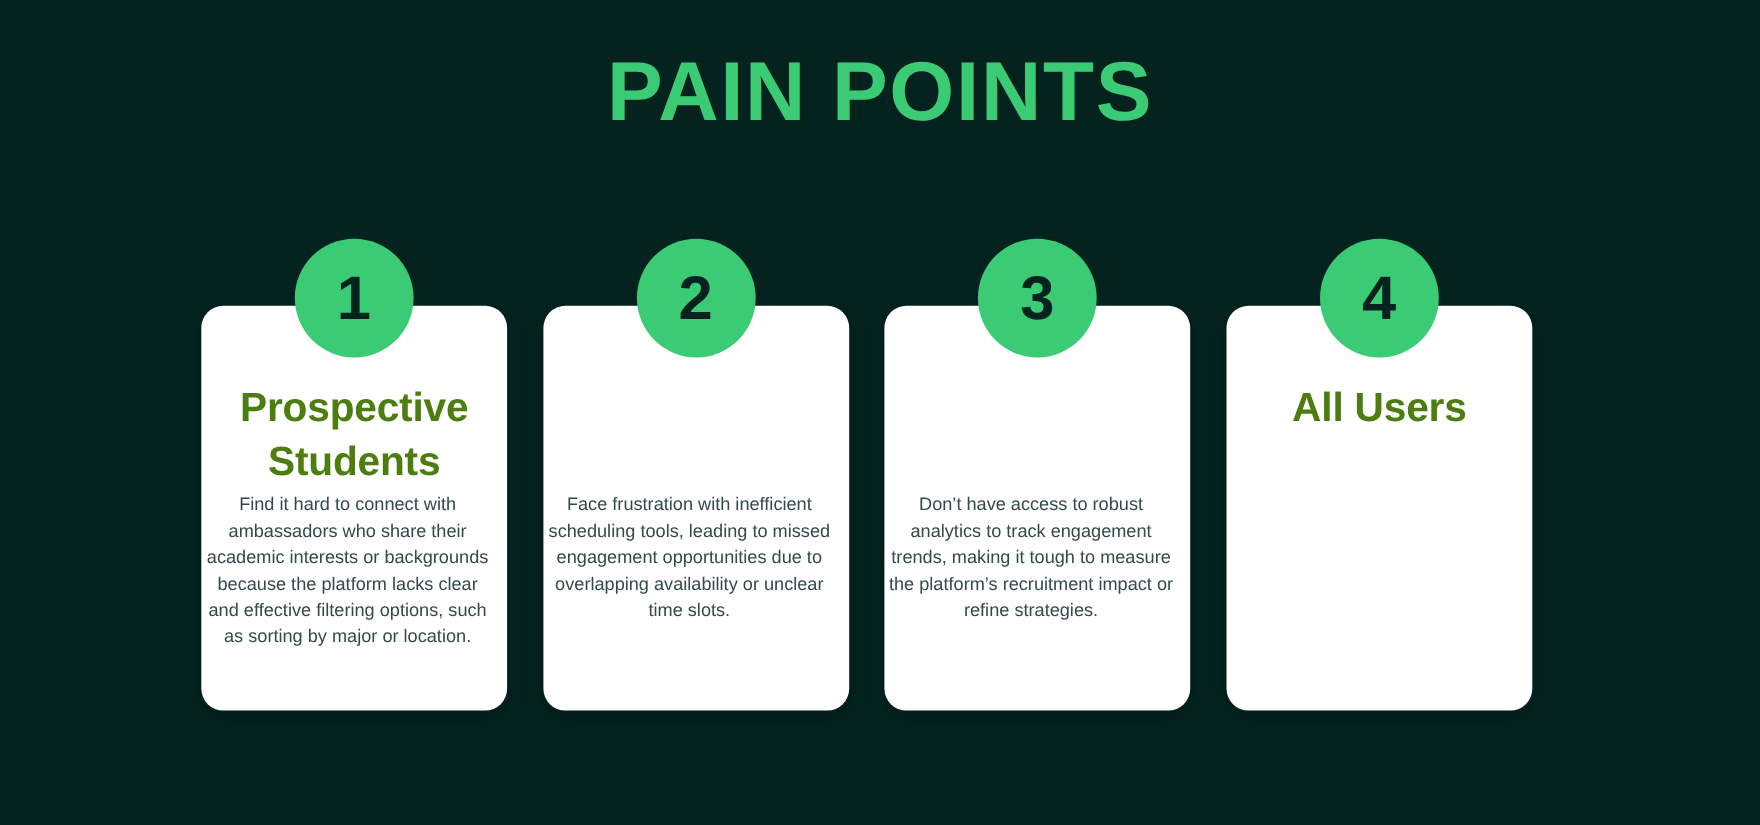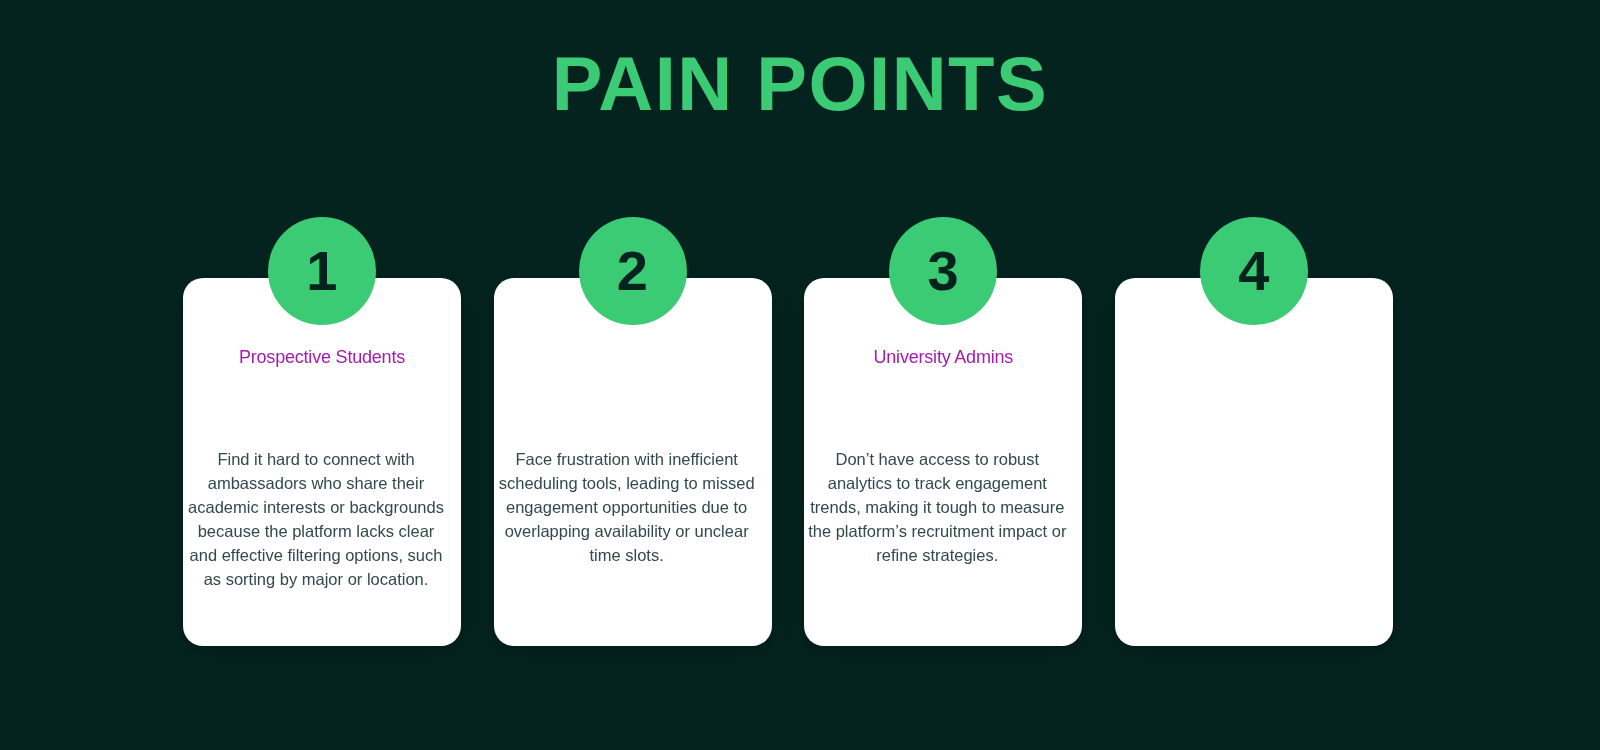--- a/index.html
+++ b/index.html
@@ -85,24 +85,24 @@
     color:#04231F;
     line-height:1;
     letter-spacing:0.5px;
   }
 
   
   .card-heading {
     margin-top:68px;
     width:100%;
     text-align:center;
-    font-size:18px;
-    font-weight:normal;
+    font-size:37px;
+    font-weight:bold;
     line-height:1.33;
-    color:#a21caf;
+    color:#4d7c0f;
     letter-spacing:-0.2px;
   }
 
   .card-body {
     position:absolute;
     top:170px;
     left:2px;
     right:14px;
     text-align:center;
     font-size:16.5px;
@@ -131,24 +131,24 @@
       <div class="badge">
         <span class="badge-number">2</span>
       </div>
       <div class="card-body">Face frustration with inefficient scheduling tools, leading to missed engagement opportunities due to overlapping availability or unclear time slots.</div>
     </div>
 
     <div class="card">
       <div class="badge">
         <span class="badge-number">3</span>
       </div>
-      <div class="card-heading">University Admins</div>
       <div class="card-body">Don’t have access to robust analytics to track engagement trends, making it tough to measure the platform’s recruitment impact or refine strategies.</div>
     </div>
 
     <div class="card">
       <div class="badge">
         <span class="badge-number">4</span>
       </div>
+      <div class="card-heading">All Users</div>
     </div>
 
   </div>
 </div>
 
 </body></html>

